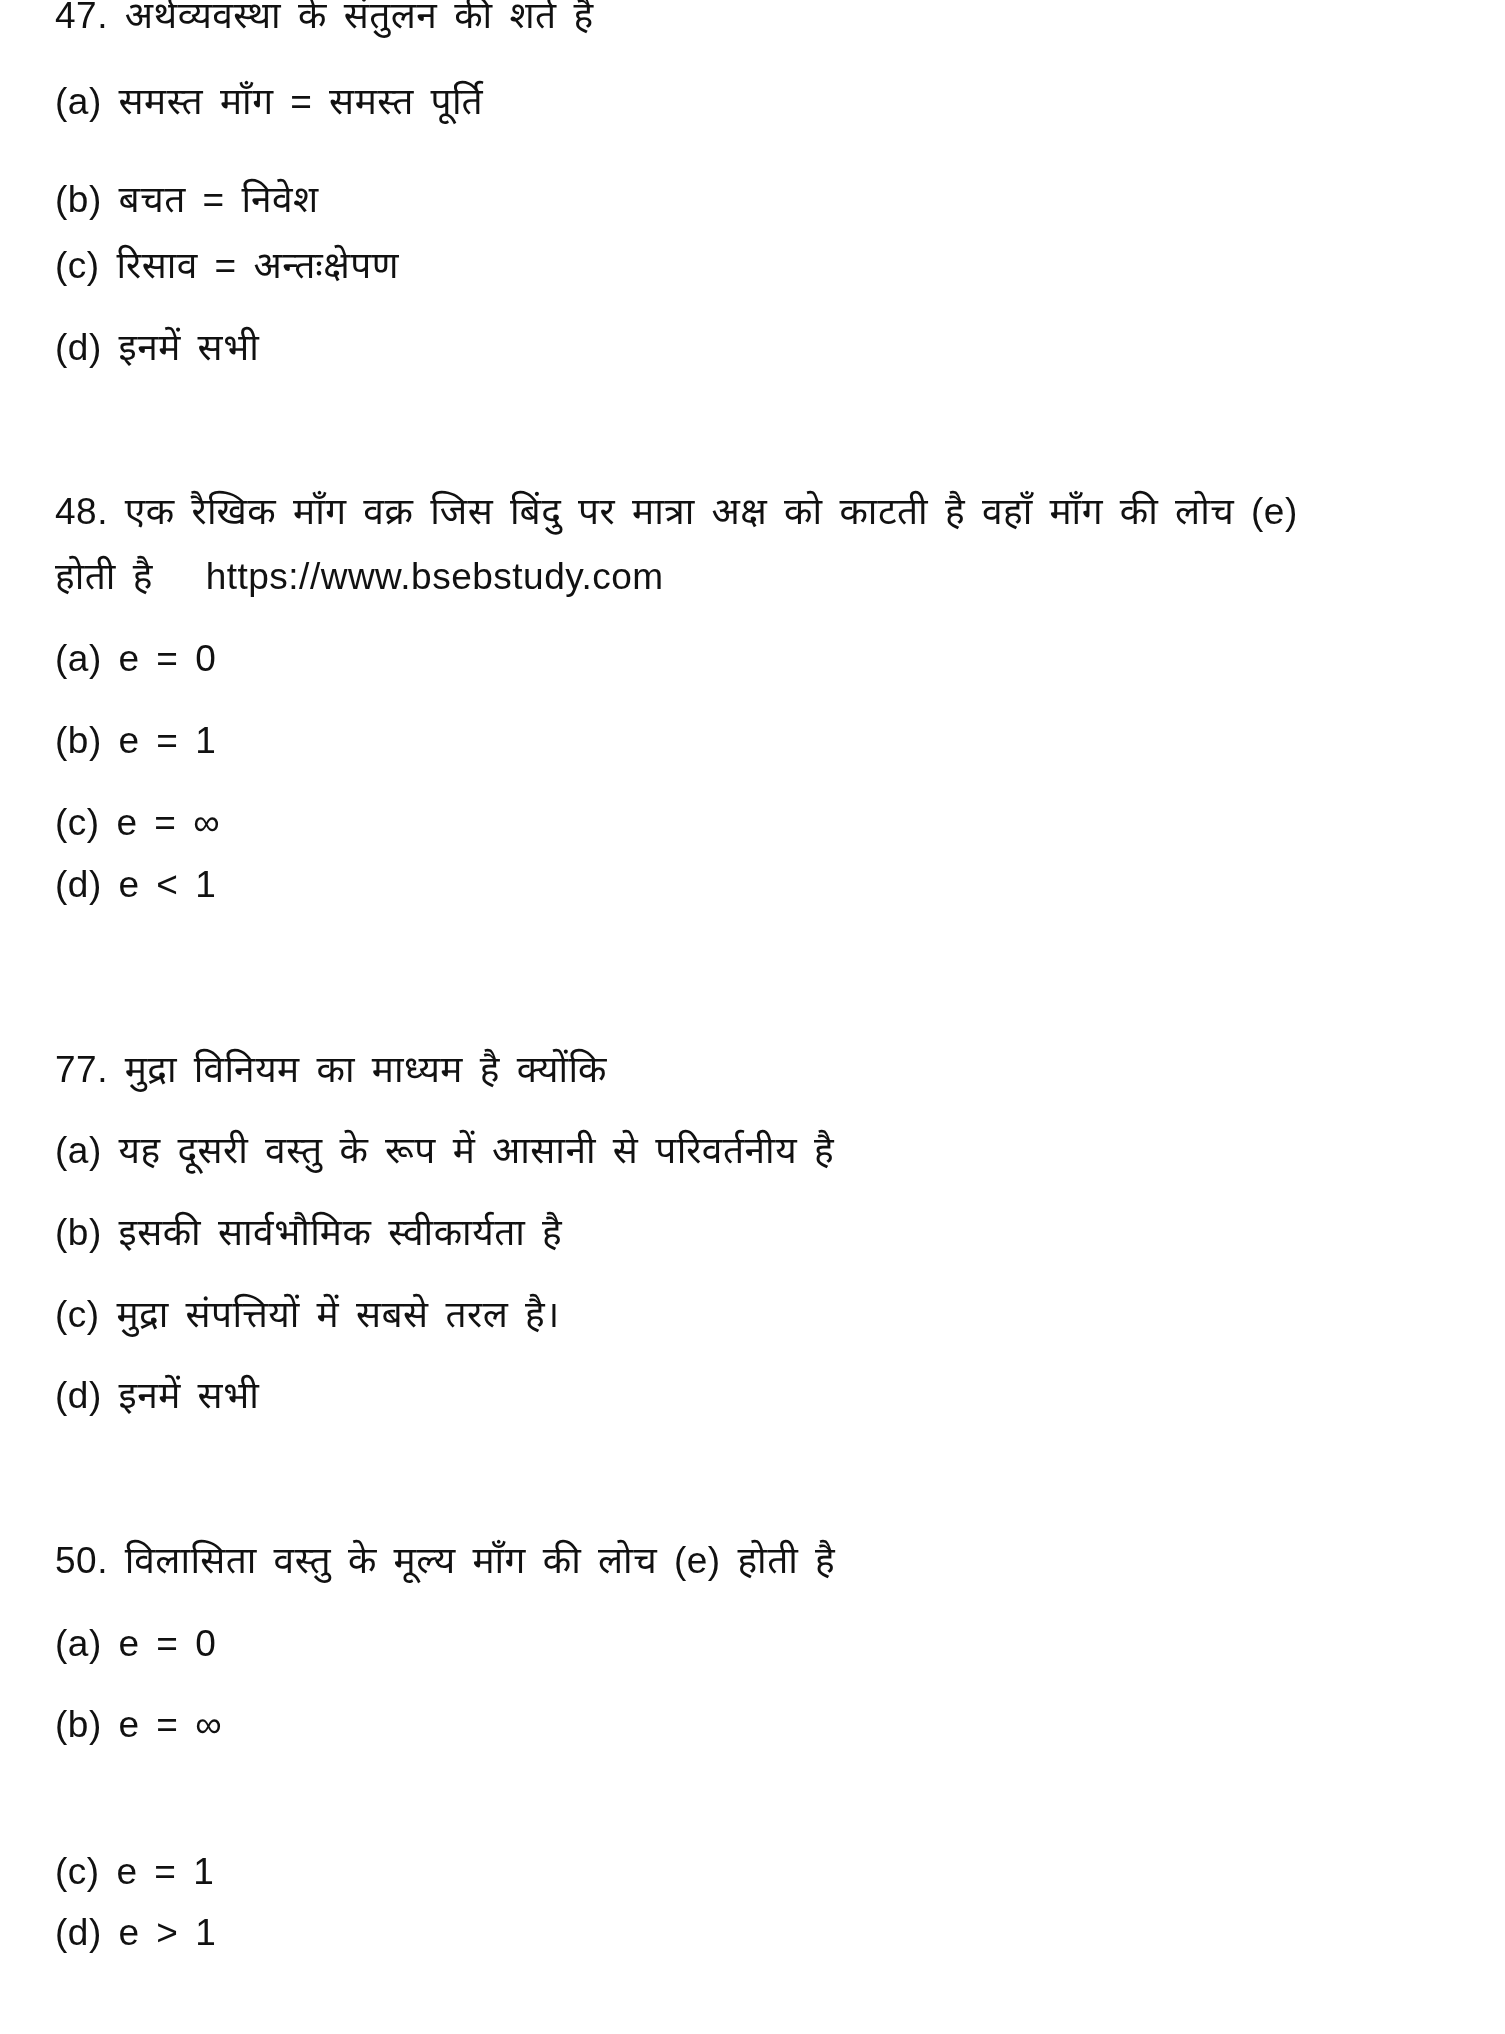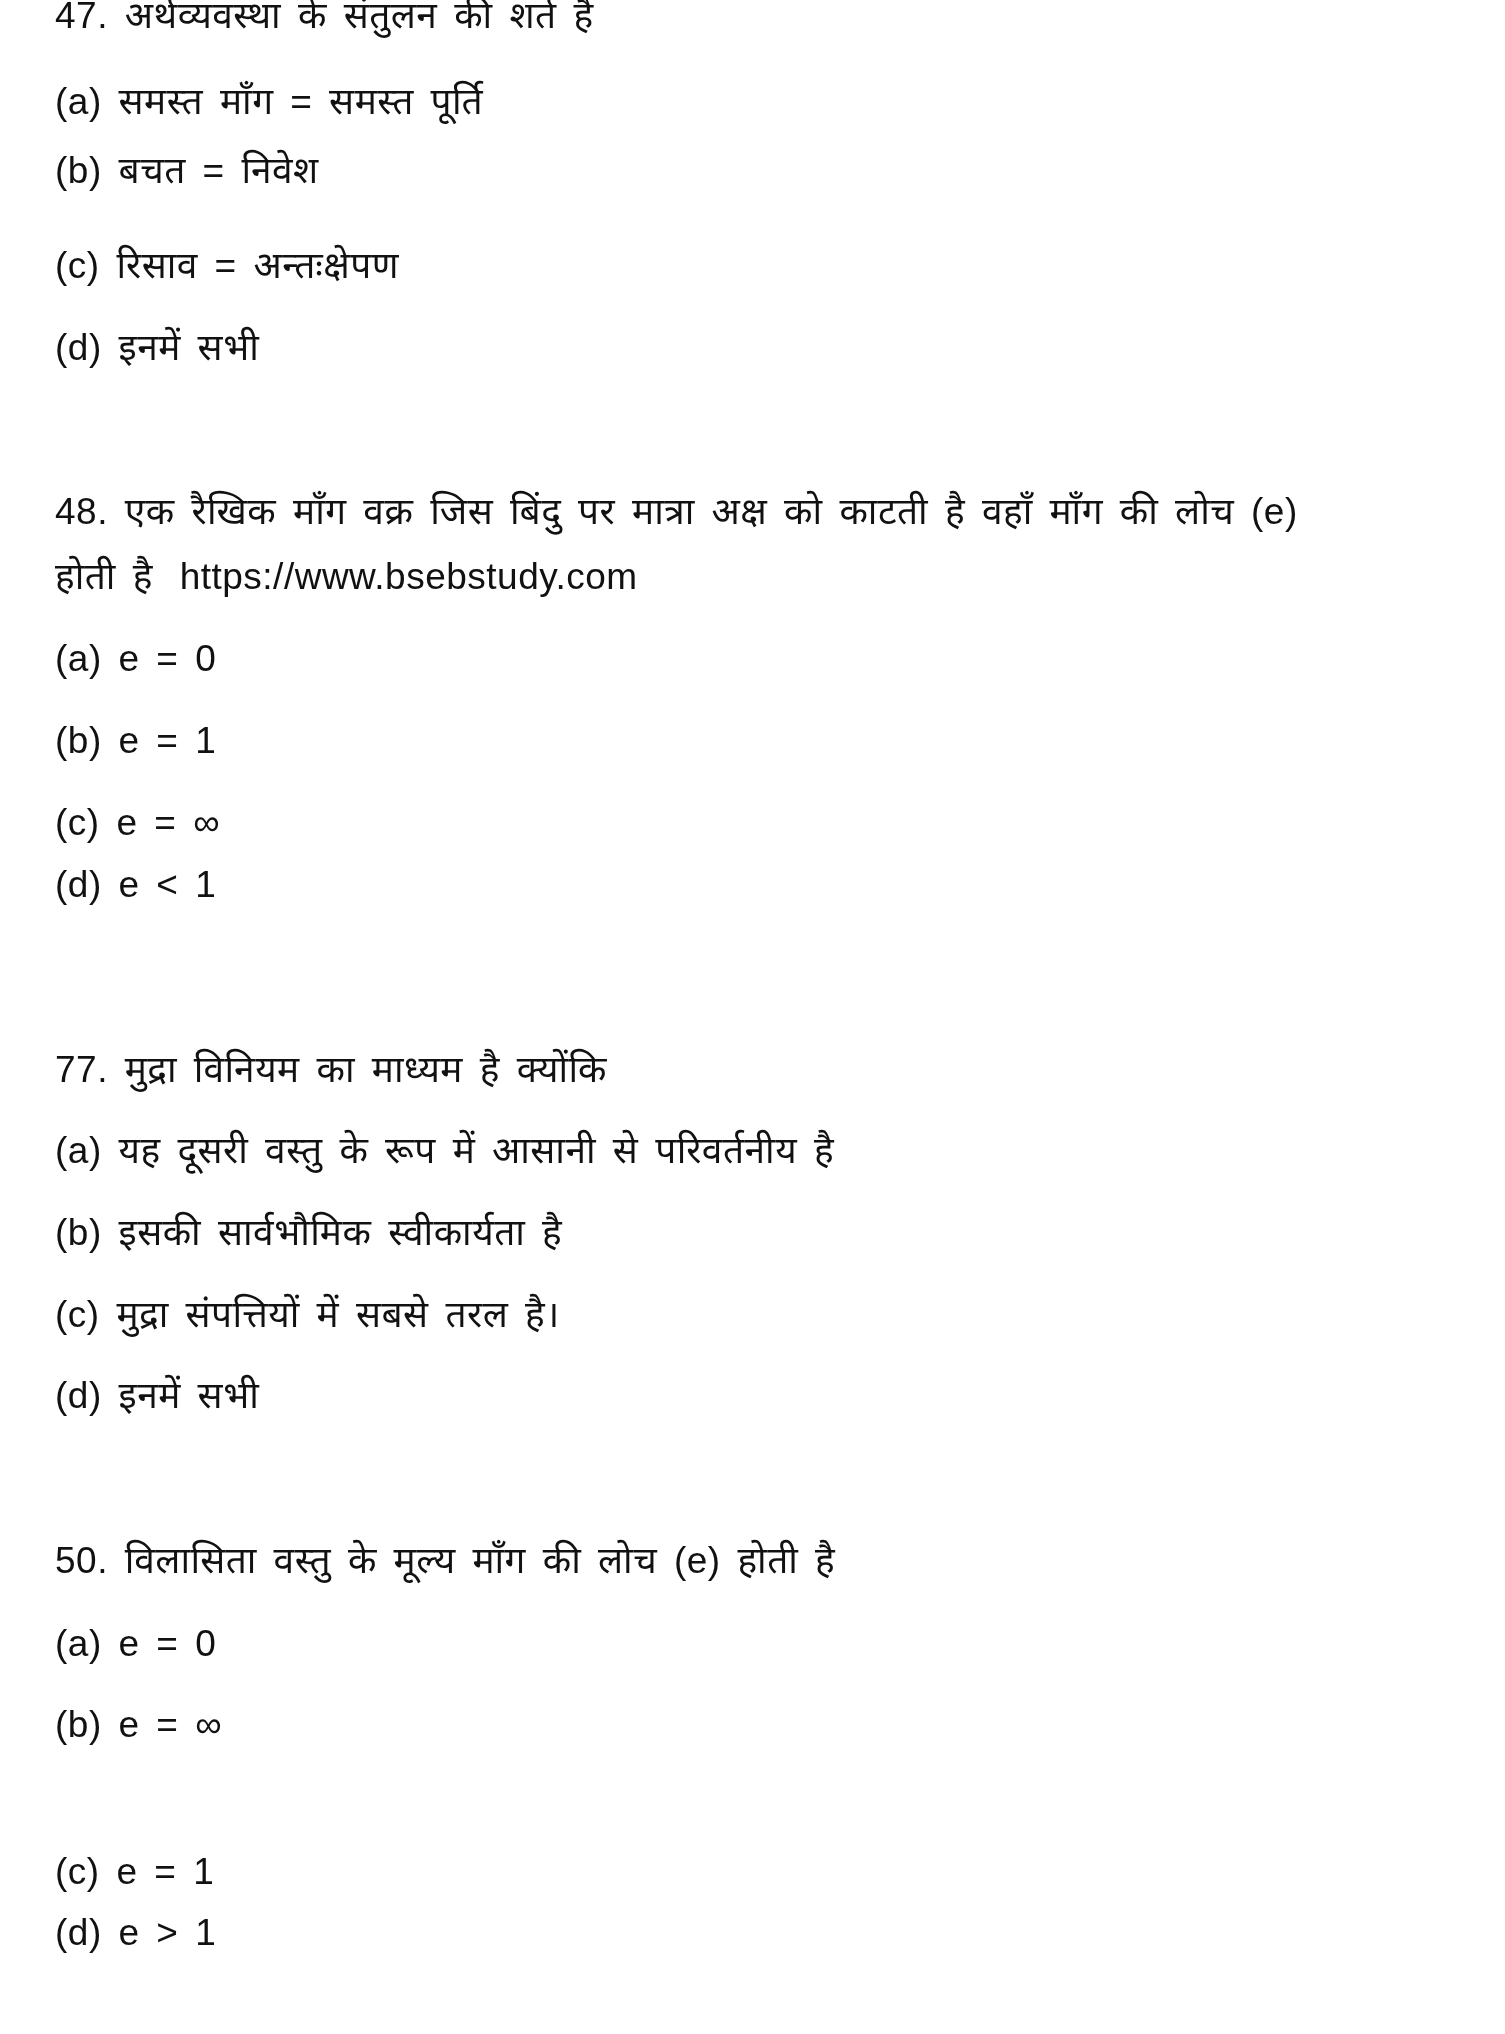--- a/index.html
+++ b/index.html
@@ -6,34 +6,34 @@
   body {
     width: 1505px; height: 2034px; position: relative; overflow: hidden;
     font-family: "Liberation Sans", "DejaVu Sans", sans-serif;
     color: #111111;
   }
   .line {
     position: absolute; left: 55px; right: 40px;
     font-size: 37px; line-height: 44px; white-space: nowrap;
     letter-spacing: 0.5px; word-spacing: 6px;
   }
-  .url { margin-left: 10px; word-spacing: 0; }
+  .url { margin-left: 36px; word-spacing: 0; }
 </style>
 </head>
 <body>
 
 <div class="line" style="top:-6px">
   <span>47.</span>
   <span>अर्थव्यवस्था के संतुलन की शर्त है</span>
 </div>
 <div class="line" style="top:80px">
   <span>(a)</span>
   <span>समस्त माँग = समस्त पूर्ति</span>
 </div>
-<div class="line" style="top:149px">
+<div class="line" style="top:178px">
   <span>(b)</span>
   <span>बचत = निवेश</span>
 </div>
 <div class="line" style="top:244px">
   <span>(c)</span>
   <span>रिसाव = अन्तःक्षेपण</span>
 </div>
 <div class="line" style="top:326px">
   <span>(d)</span>
   <span>इनमें सभी</span>

